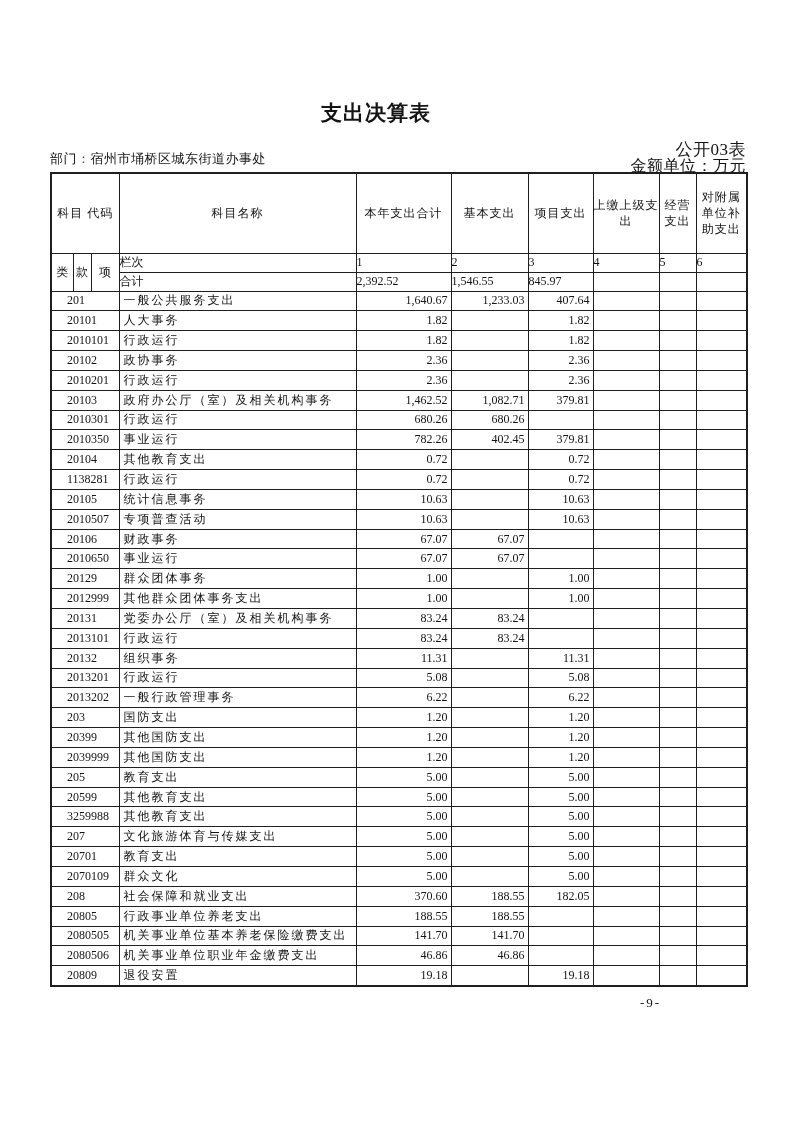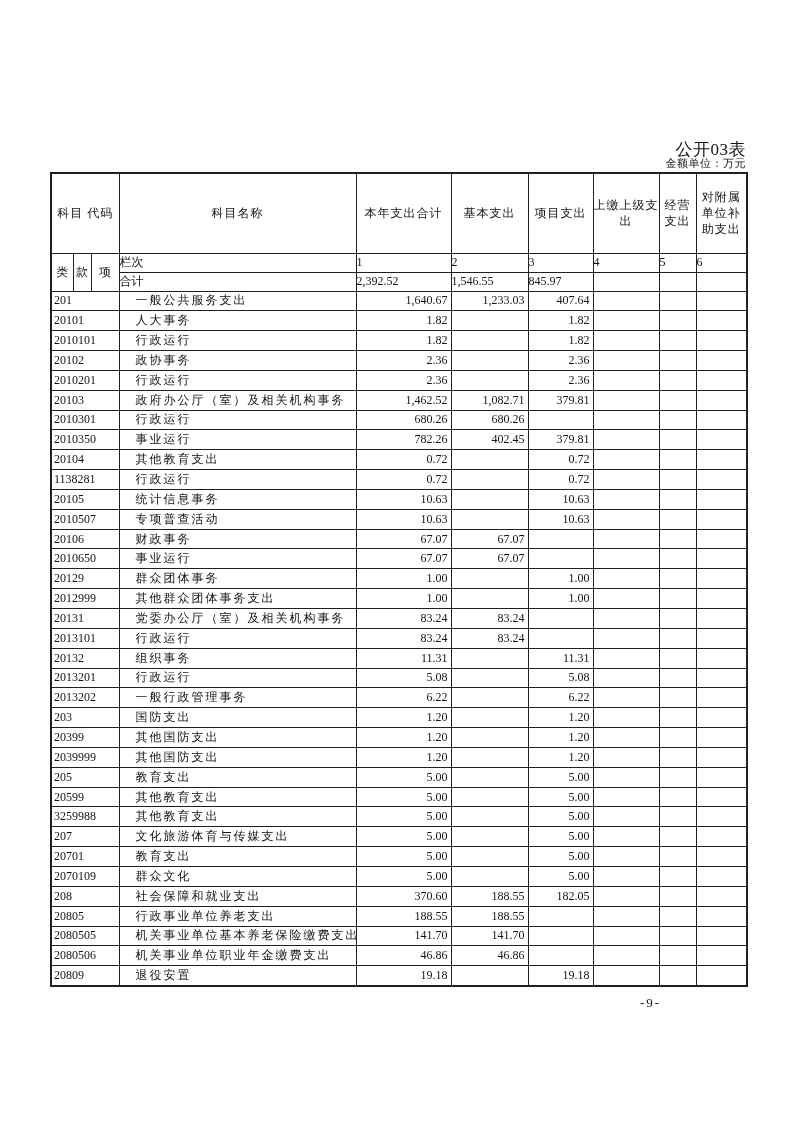--- a/index.html
+++ b/index.html
@@ -33,21 +33,21 @@
   }
   .dept-line {
     position: absolute;
     top: 150px; left: 50px;
     font-size: 13px;
     letter-spacing: 0.5px;
   }
   .unit-label {
     position: absolute;
     top: 156px; right: 48px;
-    font-size: 11px;
+    font-size: 16px;
     letter-spacing: 0.5px;
   }
   table.budget-table {
     position: absolute;
     top: 172px; left: 50px;
     width: 696px;
     border-collapse: collapse;
     table-layout: fixed;
     font-size: 12px;
     border: 2px solid #1f1f1f;
@@ -63,26 +63,26 @@
     height: 80px;
     text-align: center;
     letter-spacing: 1px;
     line-height: 1.35;
   }
   .budget-table tr.h2 th { text-align: center; }
   .budget-table tr.h2 td, .budget-table tr.h3 td { height: 19px; text-align: left; }
   .budget-table tbody tr { height: 19.857px; }
   .budget-table td.code {
     text-align: left;
-    padding-left: 2px;
+    padding-left: 15px;
     white-space: nowrap;
   }
   .budget-table td.name {
     text-align: left;
-    padding-left: 16px;
+    padding-left: 4px;
     letter-spacing: 2px;
     white-space: nowrap;
   }
   .budget-table td.num {
     text-align: right;
     padding-right: 3px;
     white-space: nowrap;
   }
   .bold { font-weight: bold; }
   .page-number {
@@ -90,23 +90,25 @@
     top: 995px; left: 640px;
     font-size: 13px;
     letter-spacing: 2px;
   }
 </style>
 </head>
 <body>
 
 <div class="page">
 
+  <div class="title">支出决算表</div>
 
   <div class="form-number">公开03表</div>
 
+  <div class="dept-line"><span>部门</span><span style="color: rgb(59, 59, 204);">：</span><span>宿州市埇桥区城东街道办事处</span></div>
 
   <div class="unit-label">金额单位：万元</div>
 
   <table class="budget-table">
     <colgroup>
       <col style="width:22px">
         <col style="width:18px">
         <col style="width:28px">
       <col style="width:237px">
       <col style="width:95px">

